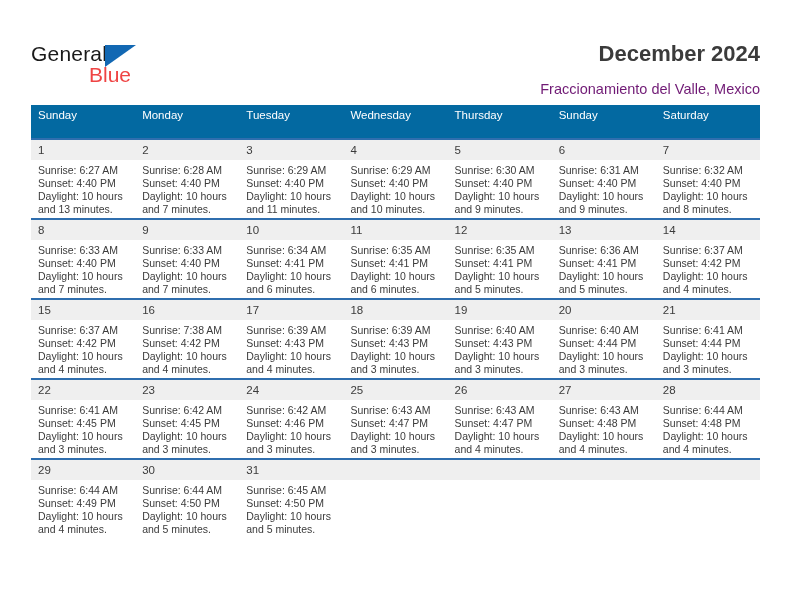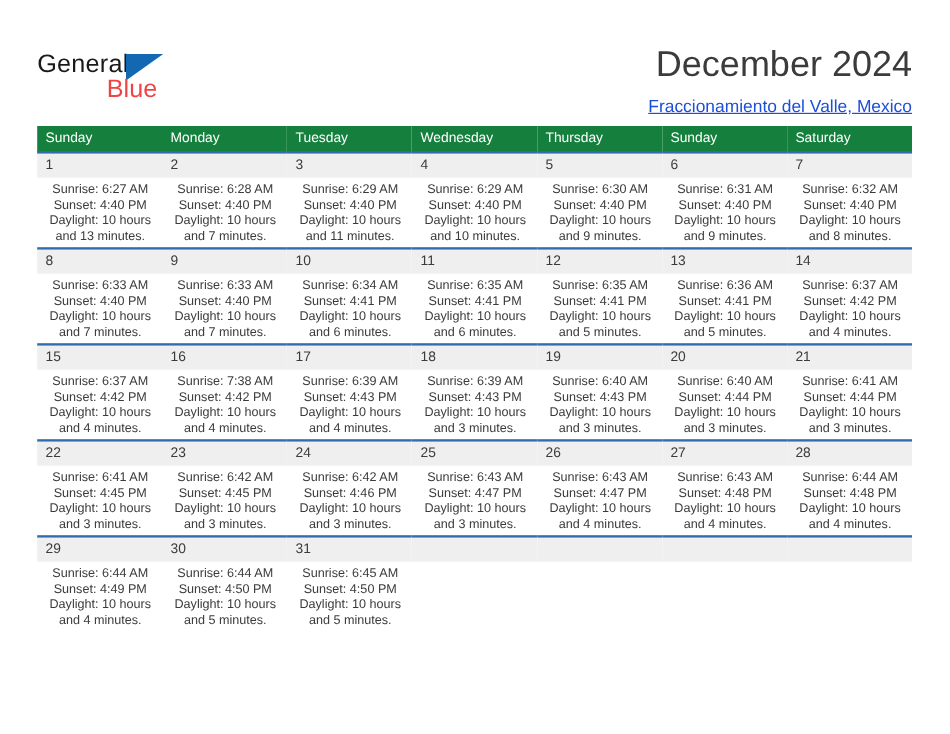--- a/index.html
+++ b/index.html
@@ -64,51 +64,50 @@
     font-family: "Liberation Sans", sans-serif;
   }
 
   .title-block {
     position: absolute;
     right: 0;
     top: 0;
     text-align: right;
   }
   .cal-title {
-    font-size: 30px;
-    font-weight: normal;
+    font-size: 22px;
+    font-weight: bold;
     color: #3b3b3b;
     line-height: 36px;
     white-space: nowrap;
   }
   .cal-subtitle {
     margin-top: 8px;
     font-size: 14.5px;
-    color: #1d4ed8;
+    color: #701a75;
     line-height: 18px;
     white-space: nowrap;
-    text-decoration: underline;
   }
 
   
   .calendar {
     position: absolute;
     left: 31px;
     top: 105px;
     width: 729px;
     border-collapse: collapse;
     table-layout: fixed;
   }
   .calendar th {
-    background: #15803d;
+    background: #0369a1;
     color: #ffffff;
     font-size: 11.5px;
     font-weight: normal;
     text-align: left;
-    padding: 4px 0 5px 7px;
+    padding: 4px 0 17px 7px;
     height: 12px;
     border: none;
   }
   .calendar td {
     vertical-align: top;
     padding: 0;
     border: none;
     border-top: 2px solid #2f6eae;
     height: 78px;
     width: 104.1px;
@@ -122,21 +121,20 @@
     line-height: 12px;
   }
   .daynum.empty {
     color: transparent;
   }
   .details {
     padding: 4px 6px 0 7px;
     font-size: 10.5px;
     line-height: 12.9px;
     color: #3b3b3b;
-    text-align: center;
   }
   .details div {
     white-space: nowrap;
   }
 </style>
 </head>
 <body>
 
 <div class="page">
 

